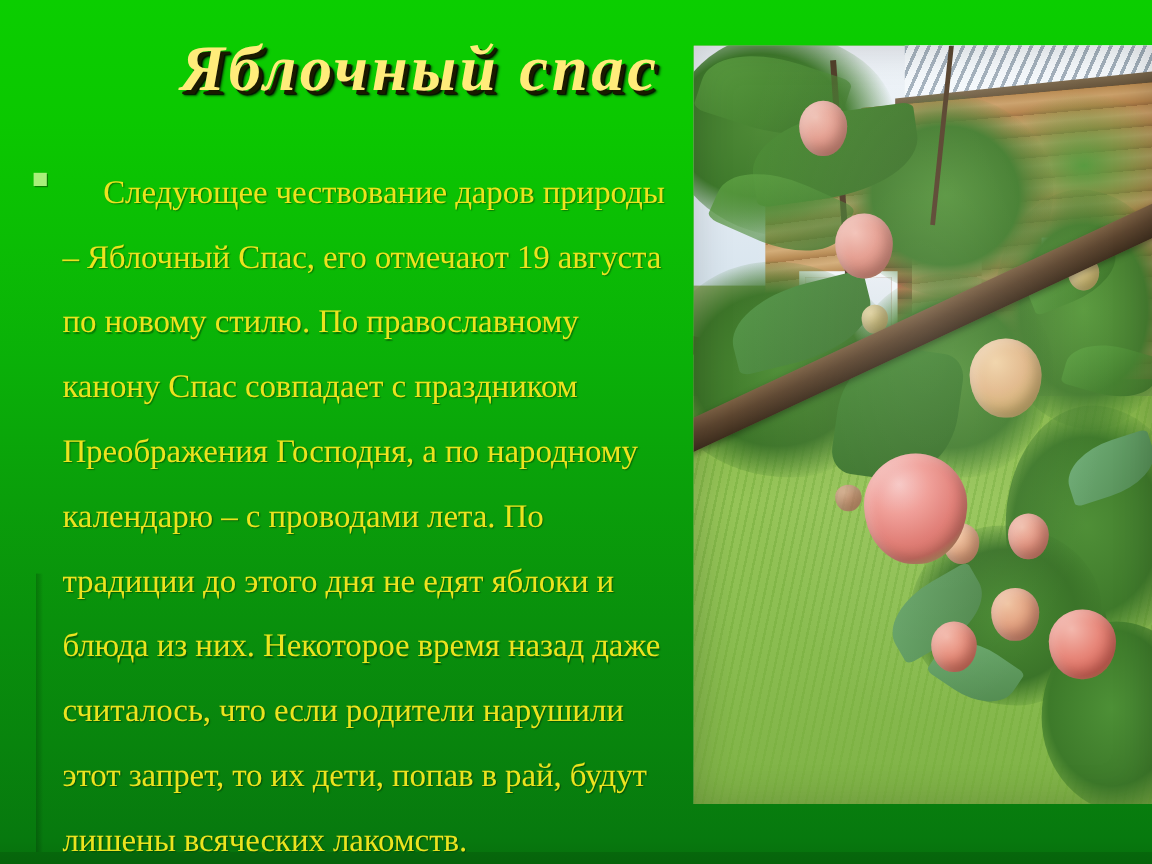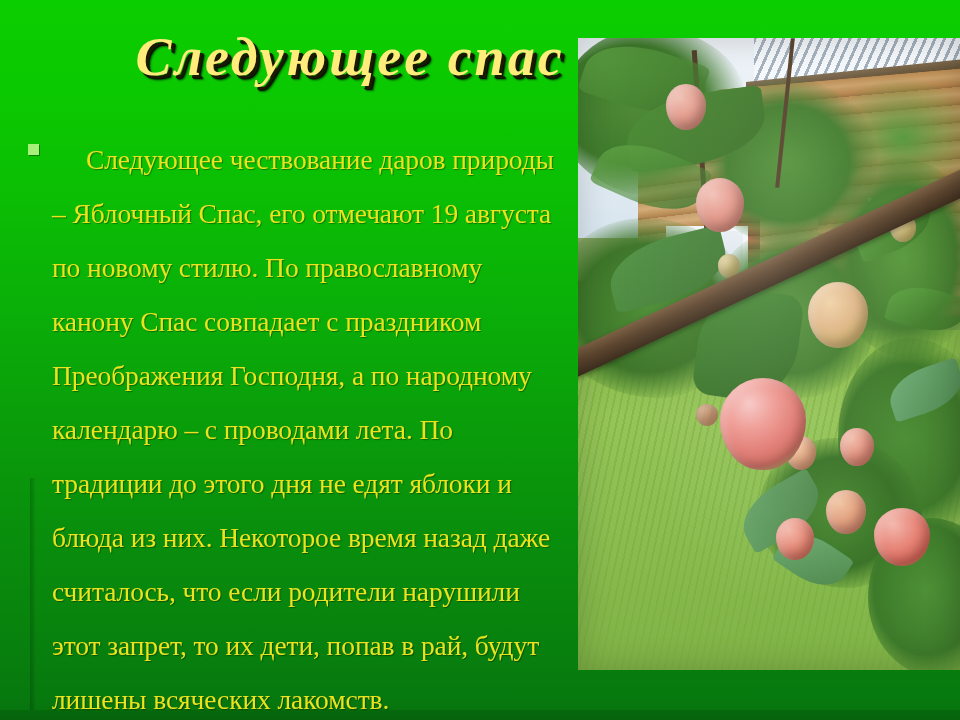--- a/index.html
+++ b/index.html
@@ -351,21 +351,21 @@
     left: 0; top: 0; width: 382px; height: 632px;
     box-shadow: inset 0 0 34px rgba(0,0,0,0.18);
     pointer-events: none;
   }
 </style>
 </head>
 <body>
 
 <div id="slide">
 
-  <div id="title">Следующее спас</div>
+  <div id="title">Яблочный спас</div>
 
   <div id="body-block">
     <div class="bullet-row">
       <span class="bullet-marker"></span>
       <span class="bullet-text">Следующее чествование даров природы – Яблочный Спас, его отмечают 19 августа по новому стилю. По православному канону Спас совпадает с праздником Преображения Господня, а по народному календарю – с проводами лета. По традиции до этого дня не едят яблоки и блюда из них. Некоторое время назад даже считалось, что если родители нарушили этот запрет, то их дети, попав в рай, будут лишены всяческих лакомств.</span>
     </div>
   </div>
 
   <div id="photo">
     <div class="layer sky"></div>

